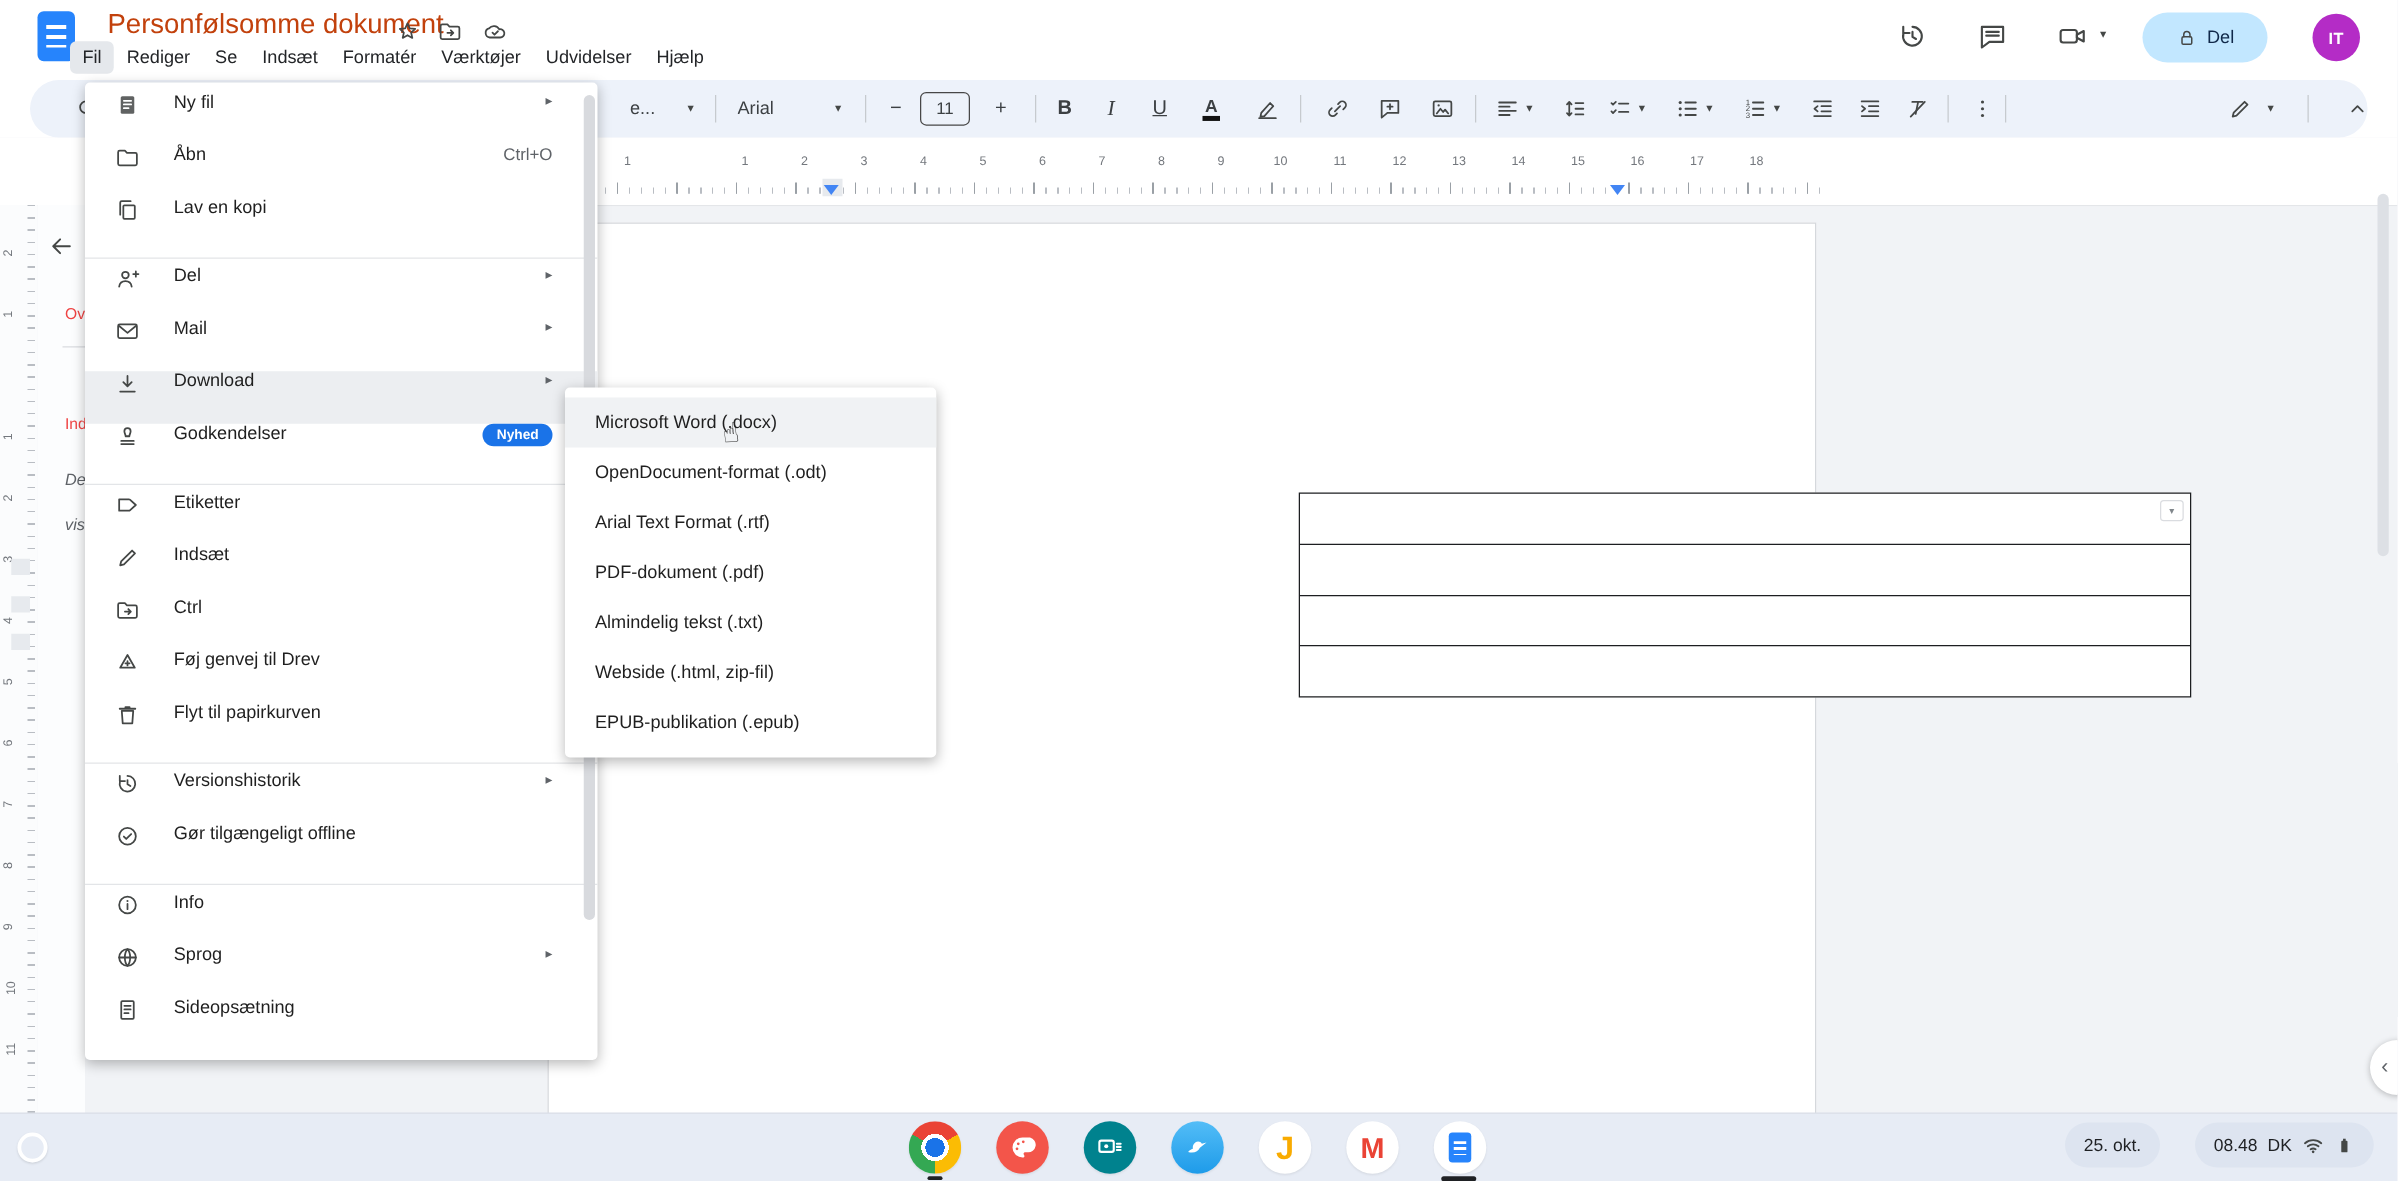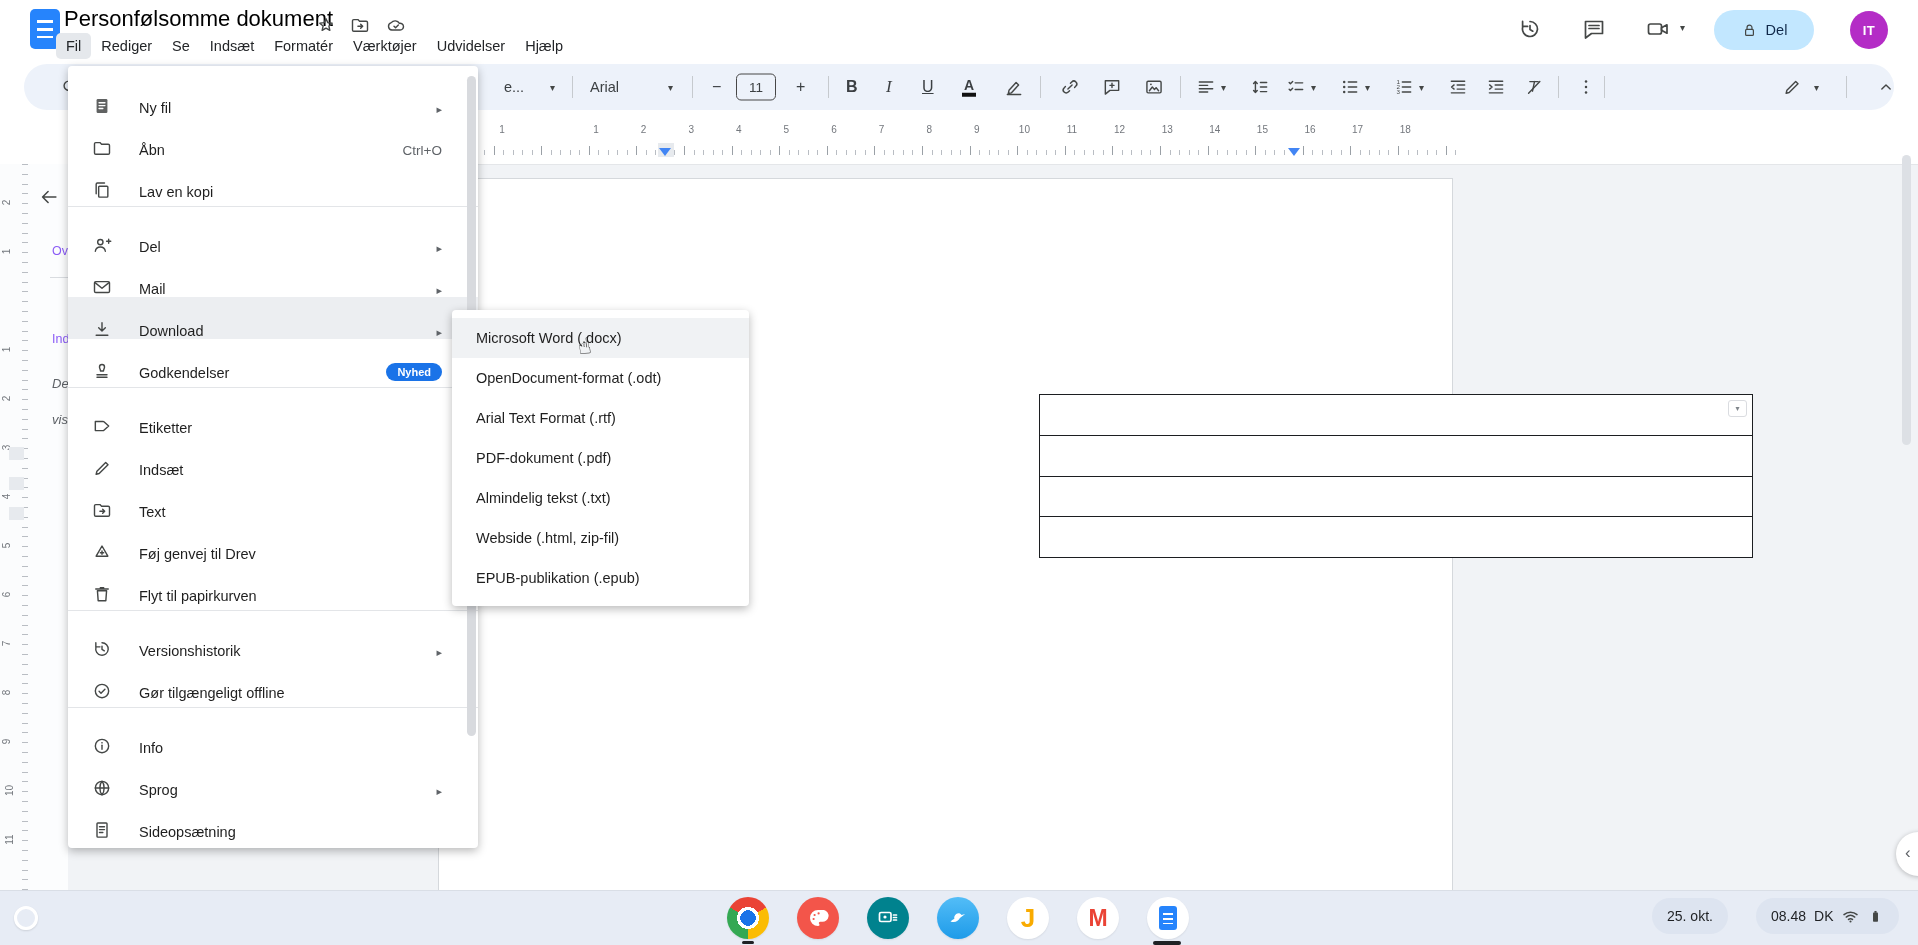--- a/index.html
+++ b/index.html
@@ -4,21 +4,21 @@
 <style>
   html,body{margin:0;padding:0}
   body{width:1918px;height:945px;position:relative;overflow:hidden;background:#fff;
        font-family:"Liberation Sans","DejaVu Sans",sans-serif;color:#1f1f1f;
        -webkit-font-smoothing:antialiased}
   
   #topbar{position:absolute;left:0;top:0;width:1918px;height:64px;background:#fff;z-index:40}
   #docs-logo{position:absolute;left:30px;top:9px;width:30px;height:40px;background:#2684fc;border-radius:5px}
   #docs-logo:before{content:"";position:absolute;left:7px;top:11px;width:16px;height:18px;
      background:repeating-linear-gradient(#fff 0 3px,transparent 3px 8px)}
-  #doc-title{position:absolute;left:64px;top:6px;font-size:22px;color:#000000;white-space:nowrap}
+  #doc-title{position:absolute;left:86px;top:6px;font-size:22px;color:#c2410c;white-space:nowrap}
   .title-ic{position:absolute;top:15px;width:20px;height:20px;color:#5f6368}
   #menubar{position:absolute;left:56px;top:33px;display:flex;z-index:41}
   .menu-btn{font-size:14.5px;color:#232528;padding:5px 10px;border-radius:5px;white-space:nowrap}
   .menu-btn.active{background:#e5e8ec}
   
   .tr-ic{position:absolute;top:17px;width:24px;height:24px;color:#444746}
   #share-btn{position:absolute;left:1714px;top:10px;width:100px;height:40px;border-radius:20px;
      background:#c2e7ff;display:flex;align-items:center;justify-content:center;gap:8px;
      font-size:14.5px;color:#10294a;font-weight:500}
   #avatar{position:absolute;left:1850px;top:11px;width:38px;height:38px;border-radius:50%;
@@ -51,41 +51,41 @@
   .marker{width:0;height:0;border-left:6px solid transparent;border-right:6px solid transparent;
      border-top:8px solid #4285f4;position:absolute;top:38px}
   #marker-box{position:absolute;left:658px;top:33px;width:16px;height:14px;background:#e7eaee}
   #vruler{position:absolute;left:0;top:54px;width:30px;height:781px;background:#fbfcfd}
   .rv-num{position:absolute;left:4px;font-size:10px;color:#73777d;transform:rotate(-90deg)}
   #rv-ticks{position:absolute;left:22px;top:0;width:6px;height:781px;
      background:repeating-linear-gradient(180deg,#b9bdc3 0 1px,transparent 1px 9.8px)}
   .rv-block{position:absolute;left:9px;width:15px;height:13px;background:#e7eaee}
   #outline-strip{position:absolute;left:30px;top:54px;width:38px;height:781px;background:#fcfdfe;overflow:hidden}
   #back-arrow{position:absolute;left:8px;top:22px;width:22px;height:22px;color:#3c4043}
-  .frag{position:absolute;left:22px;font-size:12.5px;color:#8b5cf6;white-space:nowrap}
+  .frag{position:absolute;left:22px;font-size:12.5px;color:#ef4444;white-space:nowrap}
   .frag.it{font-style:italic;color:#5f6368;font-size:13px}
   #frag-div{position:absolute;left:20px;top:113px;width:18px;height:1px;background:#d9dce0}
   
   #page{position:absolute;left:438px;top:68px;width:1013px;height:767px;background:#fff;
      border:1px solid #d5d8dc}
   #doc-table{position:absolute;left:600px;top:215px;width:712px;height:162px;
      border:1.6px solid #1c1e21;display:flex;flex-direction:column;background:#fff}
   .t-row{flex:1;position:relative}
   .t-row + .t-row{border-top:1.6px solid #1c1e21}
   #table-menu-btn{position:absolute;right:5px;top:5px;width:17px;height:15px;background:#fff;
      border:1px solid #dadce0;border-radius:3px;font-size:8px;color:#80868b;display:flex;
      align-items:center;justify-content:center}
   #doc-scrollbar{position:absolute;left:1902px;top:45px;width:9px;height:290px;background:#dde0e5;border-radius:5px}
   #side-expand{position:absolute;left:1896px;top:722px;width:44px;height:44px;border-radius:50%;
      background:#fff;box-shadow:0 1px 5px rgba(0,0,0,.25);font-size:17px;color:#5f6368}
   #side-expand span{position:absolute;left:9px;top:11px}
   
   #file-menu{position:absolute;left:68px;top:66px;width:410px;background:#fff;border-radius:4px;
      box-shadow:0 3px 10px rgba(0,0,0,.28);padding:8px 0;z-index:60}
-  .mrow{height:42px;display:flex;align-items:flex-end;padding:0 36px 0 24px;font-size:14.5px;color:#1f1f1f}
+  .mrow{height:42px;display:flex;align-items:flex-start;padding:0 36px 0 24px;font-size:14.5px;color:#1f1f1f}
   .mrow.hov{background:#eceef1}
   .micon{width:20px;height:20px;margin-right:27px;flex:none}
   .mlabel{flex:1;white-space:nowrap}
   .msc{font-size:13.5px;color:#5f6368}
   .marr{font-size:11px;color:#5f6368}
   .mbadge{background:#1a73e8;color:#fff;font-size:11px;font-weight:600;padding:3px 11px;border-radius:10px}
   .msep{height:1px;background:#e3e5e8;margin:6px 0}
   #menu-scroll{position:absolute;right:2px;top:10px;width:9px;height:660px;background:#d8dade;border-radius:5px}
   #dl-submenu{position:absolute;left:452px;top:310px;width:297px;background:#fff;border-radius:4px;
      box-shadow:0 3px 10px rgba(0,0,0,.28);padding:8px 0;z-index:61}
@@ -496,21 +496,21 @@
         </span>
         <span class="mlabel">Indsæt</span>
       </div>
       <div class="mrow">
         <span class="micon">
           <svg class="mi" viewBox="0 0 24 24">
             <path d="M3 7a1.5 1.5 0 011.5-1.5h5l2 2h8A1.5 1.5 0 0121 9v9a1.5 1.5 0 01-1.5 1.5h-15A1.5 1.5 0 013 18z"></path>
             <path d="M9.5 13.5h5.5M12.8 11.1l2.4 2.4-2.4 2.4"></path>
           </svg>
         </span>
-        <span class="mlabel">Text</span>
+        <span class="mlabel">Ctrl</span>
       </div>
       <div class="mrow">
         <span class="micon">
           <svg class="mi" viewBox="0 0 24 24">
             <path d="M12 4.8L19 17H5z"></path>
             <path d="M12 10.8v4M10 12.8h4"></path>
           </svg>
         </span>
         <span class="mlabel">Føj genvej til Drev</span>
       </div>

